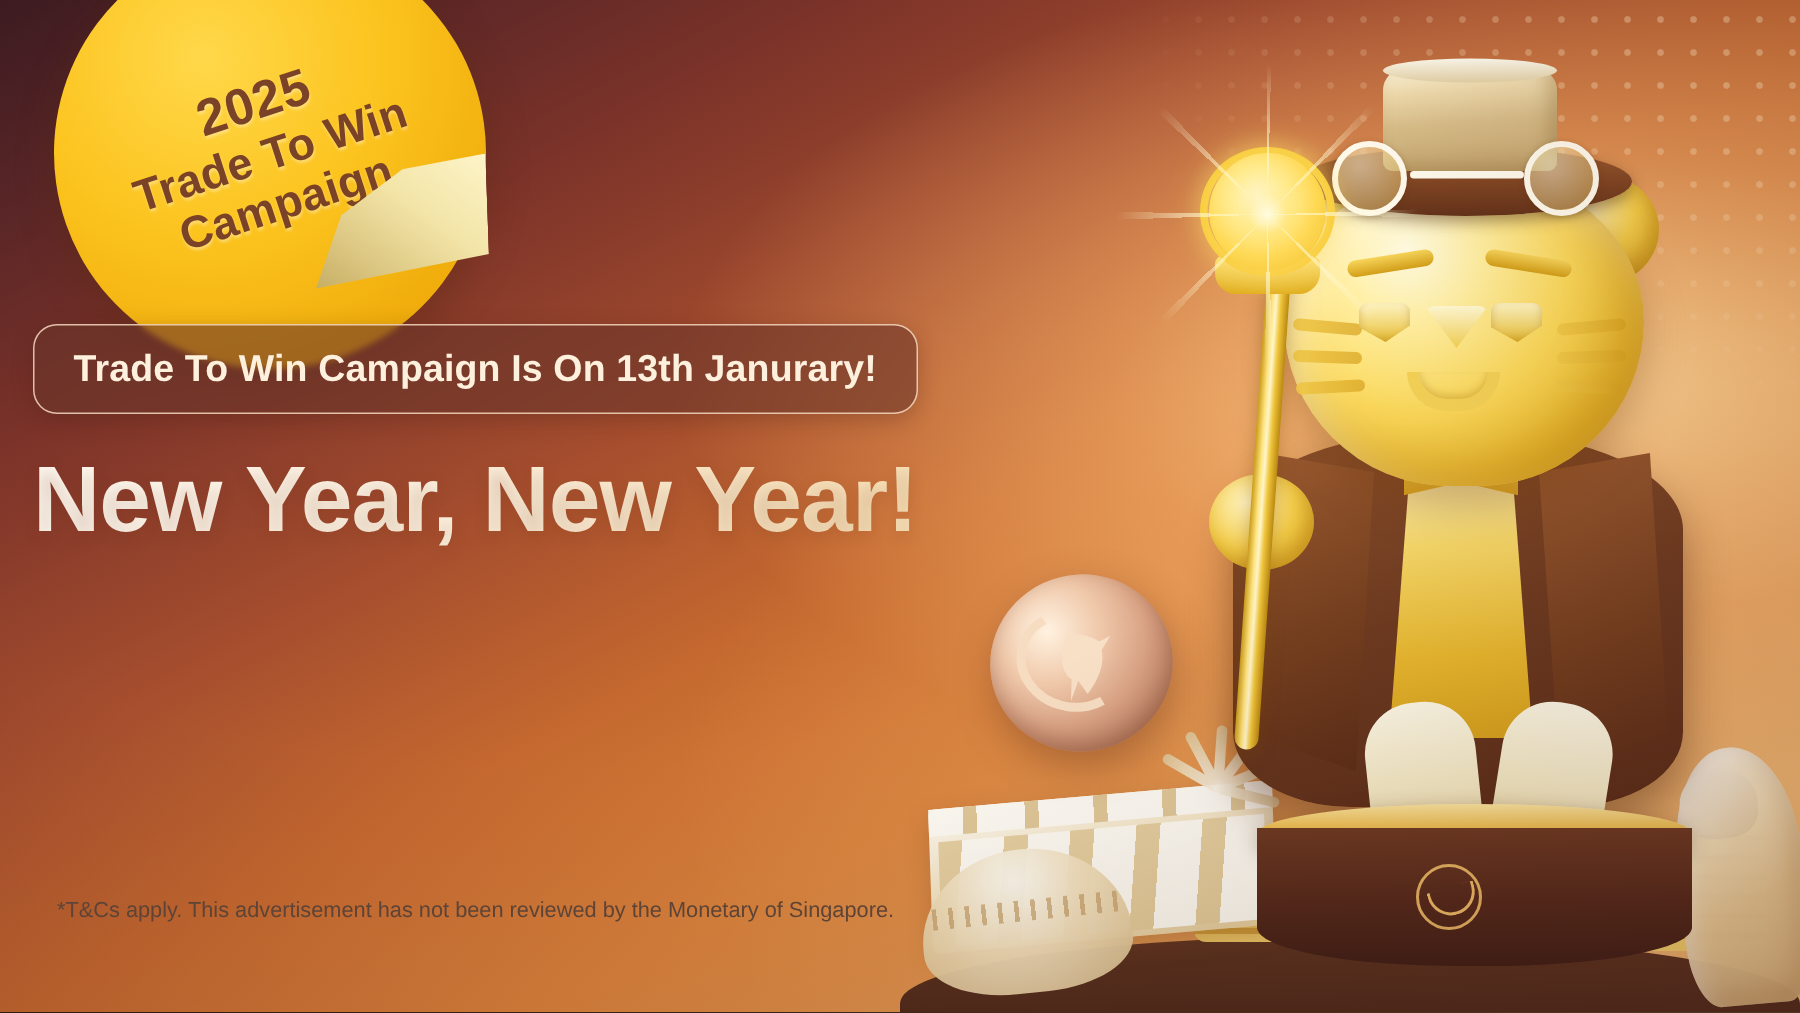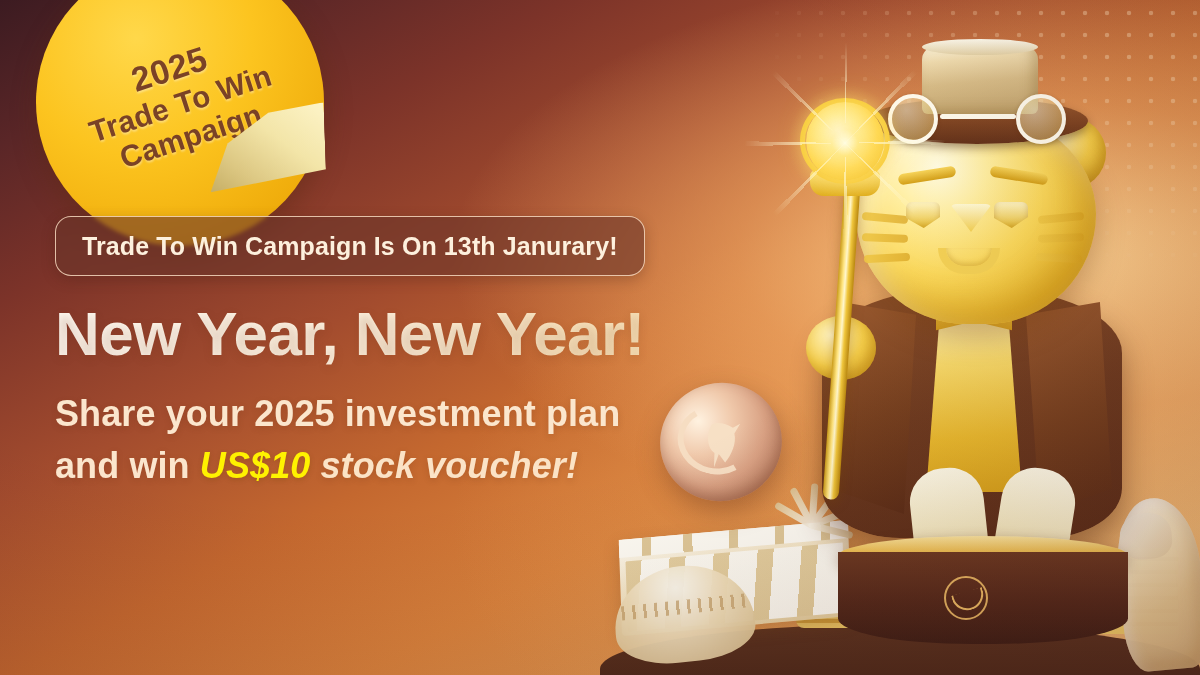--- a/index.html
+++ b/index.html
@@ -430,21 +430,21 @@
   .sticker-curl {
     position: absolute; right: 6px; bottom: 44px;
     width: 116px; height: 86px;
     background: linear-gradient(218deg, #fdf4c8 0%, #f3e5a8 40%, #dcc782 75%, #c6ae64 100%);
     clip-path: polygon(100% 0, 100% 78%, 0 100%, 16% 44%, 52% 10%);
     transform: rotate(6deg);
     filter: drop-shadow(-4px 4px 7px rgba(110,60,20,0.40));
   }
 
   
-  .copy { position: absolute; left: 55px; top: 216px; width: 700px; }
+  .copy { position: absolute; left: 22px; top: 216px; width: 700px; }
 
   .pill {
     display: inline-flex; align-items: center;
     height: 60px; padding: 0 26px;
     border-radius: 16px;
     background: rgba(106,54,41,0.60);
     border: 1.5px solid rgba(255,228,200,0.80);
     backdrop-filter: blur(2px);
     color: #fdf0dd;
     font-size: 25px;
@@ -606,22 +606,17 @@
       <div class="l2">Trade To Win</div>
       <div class="l3">Campaign</div>
     </div>
 
     <div class="sticker-curl"></div>
   </div>
 
   <div class="copy">
     <div class="pill">Trade To Win Campaign Is On 13th Janurary!</div>
     <div class="headline">New Year, New Year!</div>
-    <div class="subhead">
-      <div>Share your 2025 investment plan</div>
-      <div>
-        <span>and win </span><span class="amount">US$10</span><span class="voucher"> stock voucher!</span>
-      </div>
-    </div>
   </div>
 
+  <div class="disclaimer">*T&amp;Cs apply. This advertisement has not been reviewed by the Monetary of Singapore.</div>
 
 </div>
 
 </body></html>

